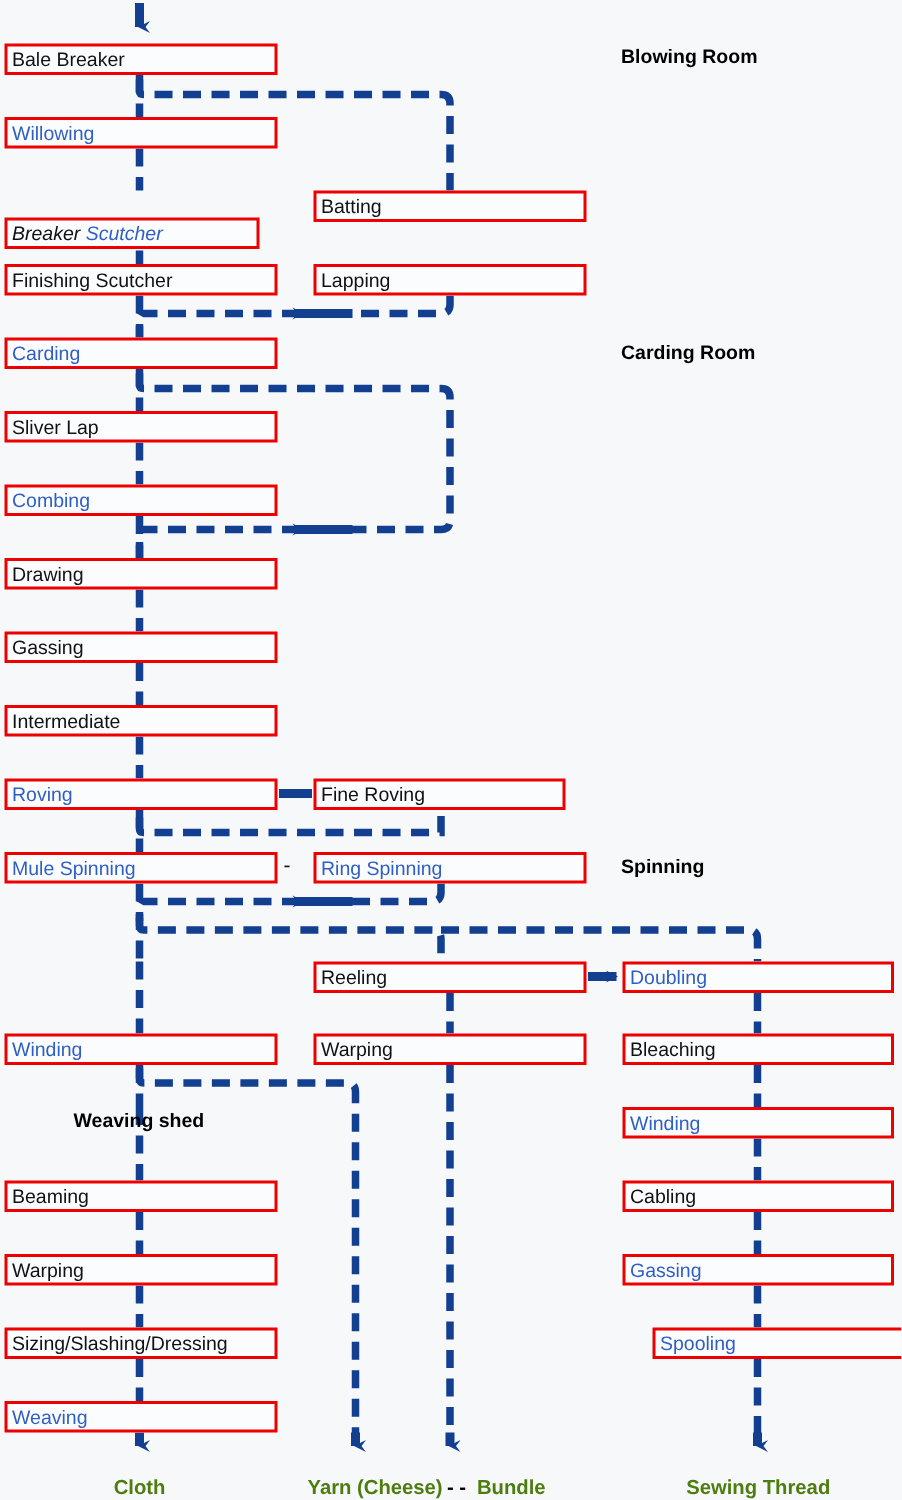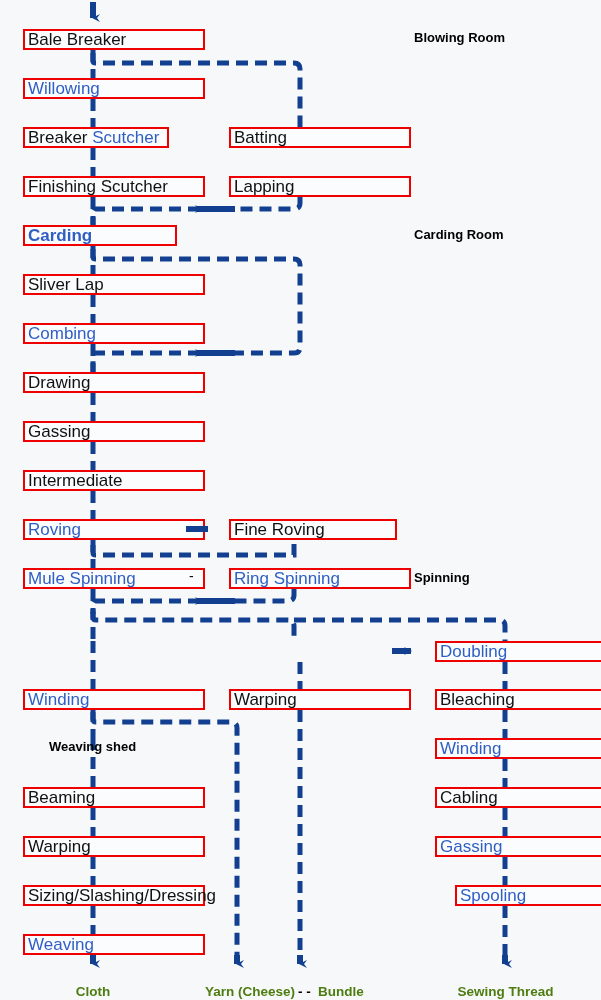--- a/index.html
+++ b/index.html
@@ -15,25 +15,24 @@
     font-family: "Liberation Sans", sans-serif;
     overflow: hidden;
   }
   .node {
     position: absolute;
     box-sizing: border-box;
     border: 2px solid #ee0000;
     background: #fbfcfd;
     height: 21px;
     line-height: 17px;
-    font-size: 17px;
+    font-size: 13px;
     padding-left: 3px;
     white-space: nowrap;
     color: #111111;
-    margin-left: 20px;
   }
   .node.blue { color: #2f5fc4; }
   .node .b { color: #111111; }
   .node .u { color: #2f5fc4; }
 
   .seclabel {
     position: absolute;
     font-size: 13px;
     font-weight: bold;
     color: #000000;
@@ -151,40 +150,41 @@
 
       <path d="M93,955 L93,964" stroke-width="6" marker-end="url(#ah-down)" stroke-dasharray="0"></path>
       <path d="M237,955 L237,964" stroke-width="6" marker-end="url(#ah-down)" stroke-dasharray="0"></path>
       <path d="M300,955 L300,964" stroke-width="6" marker-end="url(#ah-down)" stroke-dasharray="0"></path>
       <path d="M505,955 L505,964" stroke-width="6" marker-end="url(#ah-down)" stroke-dasharray="0"></path>
     </g>
   </svg>
 
   <div class="node blue" style="left:3px;top:29px;width:182px;"><span class="b">Bale Breaker</span></div>
   <div class="node" style="left:3px;top:78px;width:182px;"><span class="u">Willowing</span></div>
-  <div class="node" style="left:3px;top:127px;width:146px;"><span class="b">Breaker </span><span class="u">Scutcher</span></div>
+  <div class="node" style="left:3px;top:145px;width:170px;font-style:italic;"><span class="b">Breaker </span><span class="u">Scutcher</span></div>
   <div class="node" style="left:3px;top:176px;width:182px;"><span class="b">Finishing Scutcher</span></div>
-  <div class="node" style="left:3px;top:225px;width:154px;font-weight:bold;"><span class="u">Carding</span></div>
+  <div class="node" style="left:3px;top:225px;width:182px;"><span class="u">Carding</span></div>
   <div class="node" style="left:3px;top:274px;width:182px;"><span class="b">Sliver Lap</span></div>
   <div class="node" style="left:3px;top:323px;width:182px;"><span class="u">Combing</span></div>
   <div class="node" style="left:3px;top:372px;width:182px;"><span class="b">Drawing</span></div>
   <div class="node" style="left:3px;top:421px;width:182px;"><span class="b">Gassing</span></div>
   <div class="node" style="left:3px;top:470px;width:182px;"><span class="b">Intermediate</span></div>
   <div class="node" style="left:3px;top:519px;width:182px;"><span class="u">Roving</span></div>
   <div class="node" style="left:3px;top:568px;width:182px;"><span class="u">Mule Spinning</span></div>
   <div class="node" style="left:3px;top:689px;width:182px;"><span class="u">Winding</span></div>
   <div class="node" style="left:3px;top:787px;width:182px;"><span class="b">Beaming</span></div>
   <div class="node" style="left:3px;top:836px;width:182px;"><span class="b">Warping</span></div>
   <div class="node" style="left:3px;top:885px;width:182px;"><span class="b">Sizing/Slashing/Dressing</span></div>
   <div class="node" style="left:3px;top:934px;width:182px;"><span class="u">Weaving</span></div>
 
   <div class="node" style="left:209px;top:127px;width:182px;"><span class="b">Batting</span></div>
   <div class="node" style="left:209px;top:176px;width:182px;"><span class="b">Lapping</span></div>
   <div class="node" style="left:209px;top:519px;width:168px;"><span class="b">Fine Roving</span></div>
   <div class="node" style="left:209px;top:568px;width:182px;"><span class="u">Ring Spinning</span></div>
+  <div class="node" style="left:209px;top:641px;width:182px;"><span class="b">Reeling</span></div>
   <div class="node" style="left:209px;top:689px;width:182px;"><span class="b">Warping</span></div>
 
   <div class="node" style="left:415px;top:641px;width:181px;"><span class="u">Doubling</span></div>
   <div class="node" style="left:415px;top:689px;width:181px;"><span class="b">Bleaching</span></div>
   <div class="node" style="left:415px;top:738px;width:181px;"><span class="u">Winding</span></div>
   <div class="node" style="left:415px;top:787px;width:181px;"><span class="b">Cabling</span></div>
   <div class="node" style="left:415px;top:836px;width:181px;"><span class="u">Gassing</span></div>
   <div class="node" style="left:435px;top:885px;width:181px;"><span class="u">Spooling</span></div>
 
   <div style="position:absolute;left:186px;top:526px;width:22px;height:6px;background:#123f8f;"></div>

